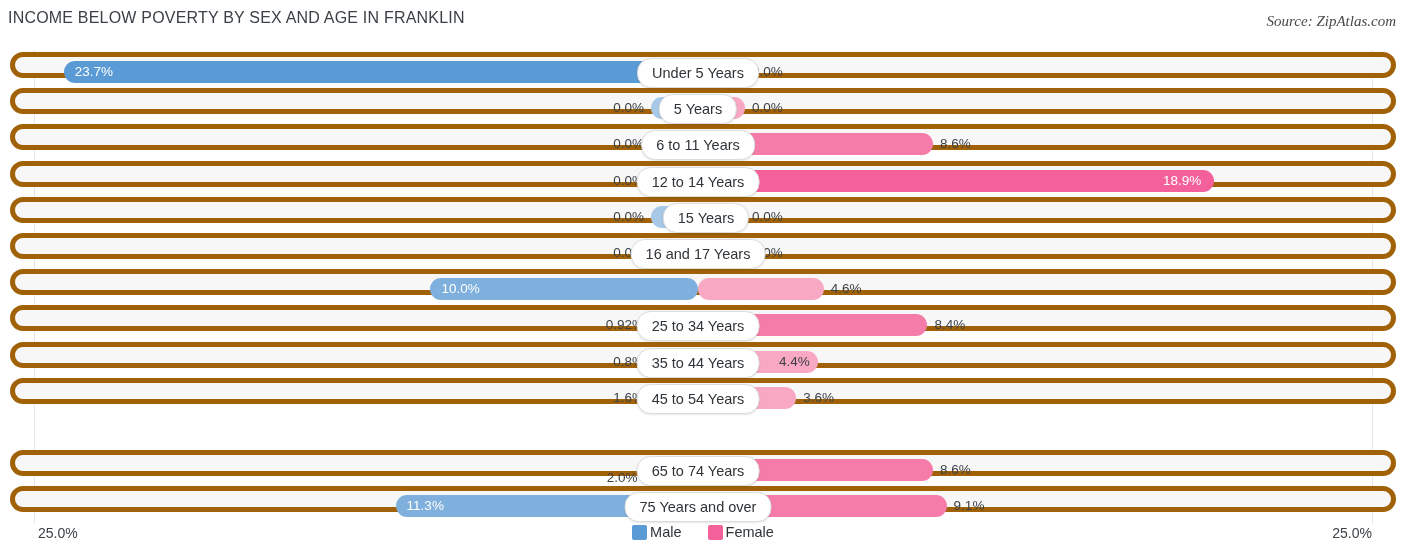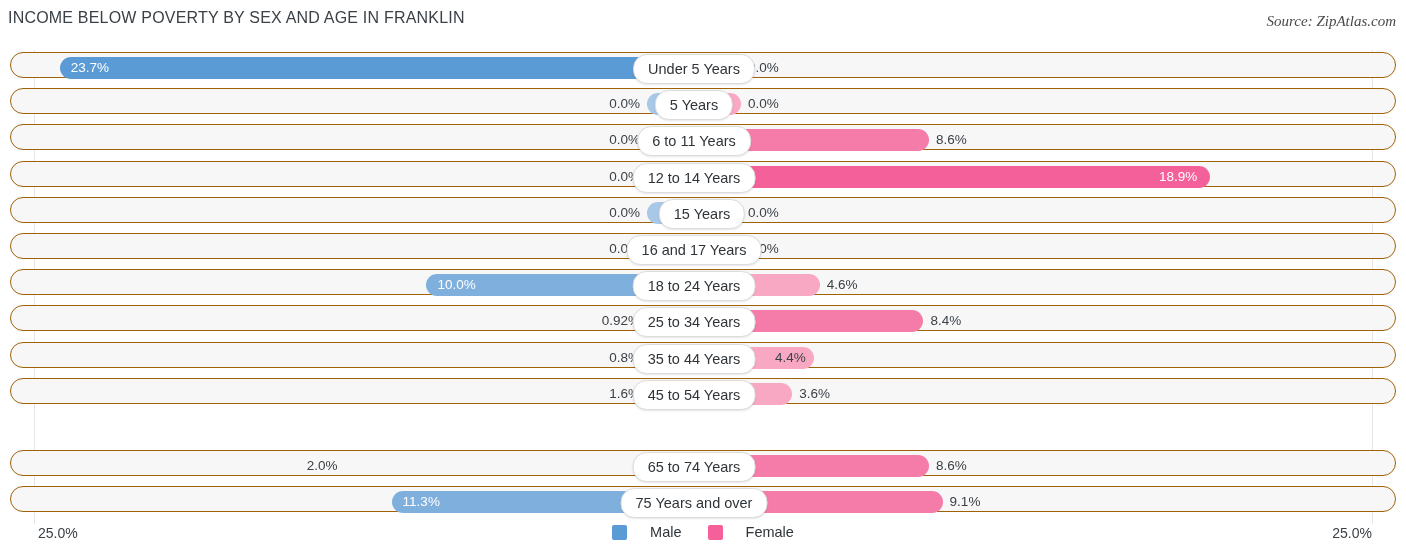--- a/index.html
+++ b/index.html
@@ -17,21 +17,21 @@
     position:absolute;right:10px;top:13px;
     font-size:15px;color:#4a4a4a;font-style:italic;
     font-family:"Liberation Serif", serif;white-space:nowrap;
   }
 
   .plot{position:absolute;left:0;top:50px;width:1406px;height:470px;}
   .gridline{position:absolute;top:0;bottom:-4px;width:1px;background:#e6e6e6;}
 
   .row{
     position:absolute;left:10px;width:1386px;height:26px;
-    background:#f7f7f7;border:1px solid #a16207;
+    background:#f7f7f7;border:5px solid #a16207;
     border-radius:15px;box-sizing:border-box;text-decoration:underline;
   }
   .rowinner{position:absolute;left:0;top:0;width:1386px;height:30px;}
 
   .bar{
     position:absolute;top:4px;height:22px;
     border-radius:11px;box-sizing:border-box;
   }
   .bar.male{right:auto;}
   .val{
@@ -52,21 +52,21 @@
   .axis-left,.axis-right{
     position:absolute;top:525px;font-size:14px;color:#3b4147;
   }
   .axis-left{left:38px;}
   .axis-right{right:34px;}
 
   .legend{
     position:absolute;top:524px;left:0;width:1406px;
     display:flex;justify-content:center;align-items:center;gap:26px;
   }
-  .lg{display:flex;align-items:center;gap:23px;}
+  .lg{display:flex;align-items:center;gap:3px;}
   .sw{width:15px;height:15px;border-radius:2px;display:block;}
   .lglab{font-size:14.5px;color:#2f3438;}
 </style>
 </head>
 <body>
 
 <div class="title">Income Below Poverty by Sex and Age in Franklin</div>
 <div class="source">Source: ZipAtlas.com</div>
 
 <div class="plot" id="plot">
@@ -125,21 +125,20 @@
         <div class="val" style="left: 737px;">0.0%</div>
         <div class="pill" style="left: 683px;">16 and 17 Years</div>
       </div>
     </div>
     <div class="row" style="top: 219.2px;">
       <div class="rowinner">
         <div class="bar male" style="left: 415.4px; width: 267.6px; background: rgb(127, 176, 221);"></div>
         <div class="val inside" style="left: 426.4px;">10.0%</div>
         <div class="bar female" style="left: 683px; width: 125.672px; background: rgb(249, 168, 196);"></div>
         <div class="val" style="left: 815.672px;">4.6%</div>
-        <div class="pill" style="left: 683px;">18 to 24 Years</div>
       </div>
     </div>
     <div class="row" style="top: 255.4px;">
       <div class="rowinner">
         <div class="bar male" style="left: 636px; width: 47px; background: rgb(168, 200, 232);"></div>
         <div class="val" style="left: 0px; width: 629px; text-align: right;">0.92%</div>
         <div class="bar female" style="left: 683px; width: 229.488px; background: rgb(245, 123, 169);"></div>
         <div class="val" style="left: 919.488px;">8.4%</div>
         <div class="pill" style="left: 683px;">25 to 34 Years</div>
       </div>
@@ -158,21 +157,21 @@
         <div class="bar male" style="left: 636px; width: 47px; background: rgb(168, 200, 232);"></div>
         <div class="val" style="left: 0px; width: 629px; text-align: right;">1.6%</div>
         <div class="bar female" style="left: 683px; width: 98.352px; background: rgb(249, 168, 196);"></div>
         <div class="val" style="left: 788.352px;">3.6%</div>
         <div class="pill" style="left: 683px;">45 to 54 Years</div>
       </div>
     </div>
     <div class="row" style="top: 400.2px;">
       <div class="rowinner">
         <div class="bar male" style="left: 629.48px; width: 53.52px; background: rgb(168, 200, 232);"></div>
-        <div class="val" style="left: 0px; width: 622.48px; text-align: center;">2.0%</div>
+        <div class="val" style="left: 0px; width: 622.48px; text-align: right; margin-top: 8px;">2.0%</div>
         <div class="bar female" style="left: 683px; width: 234.952px; background: rgb(245, 123, 169);"></div>
         <div class="val" style="left: 924.952px;">8.6%</div>
         <div class="pill" style="left: 683px;">65 to 74 Years</div>
       </div>
     </div>
     <div class="row" style="top: 436.4px;">
       <div class="rowinner">
         <div class="bar male" style="left: 380.612px; width: 302.388px; background: rgb(127, 176, 221);"></div>
         <div class="val inside" style="left: 391.612px;">11.3%</div>
         <div class="bar female" style="left: 683px; width: 248.612px; background: rgb(245, 123, 169);"></div>

